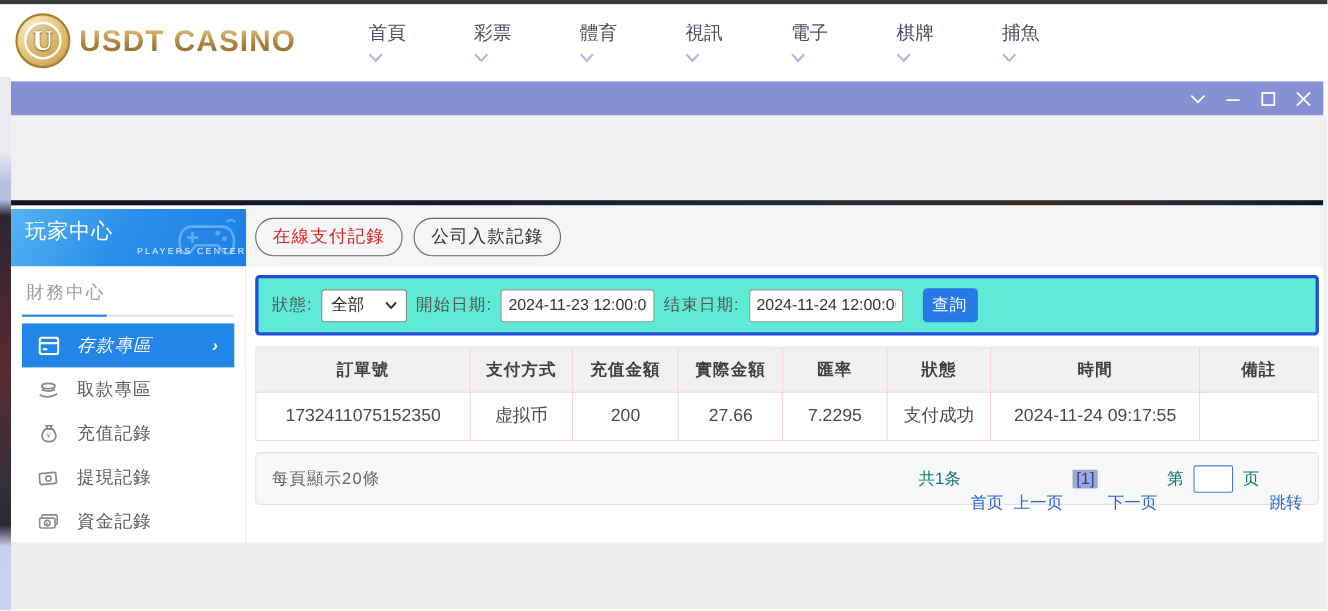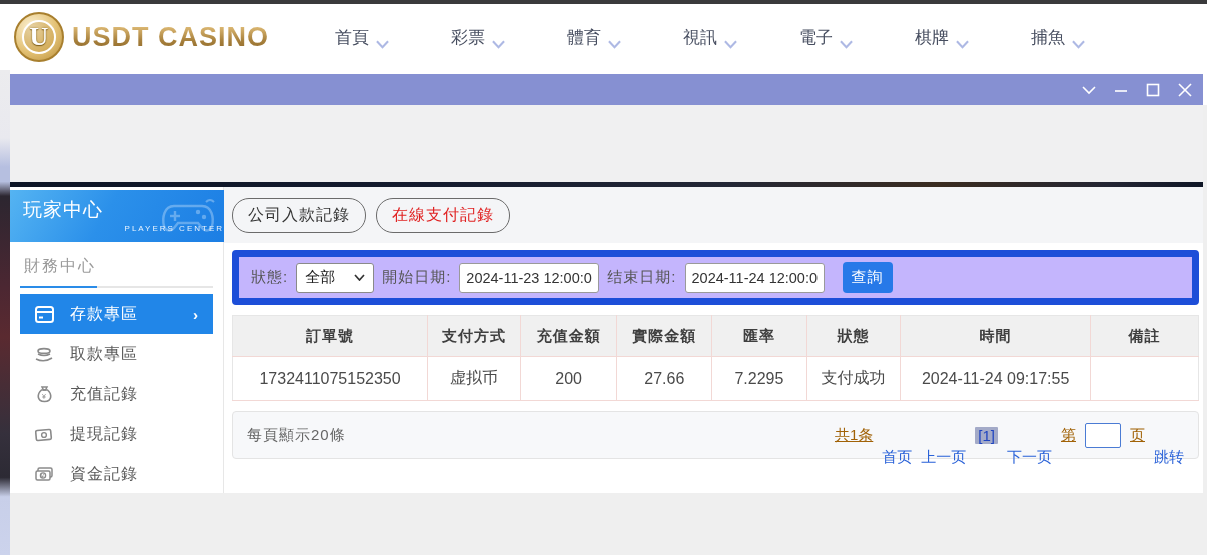--- a/index.html
+++ b/index.html
@@ -16,21 +16,21 @@
   .logo-ball { width:50px; height:50px; border-radius:50%;
       background:radial-gradient(circle at 35% 30%, #fdf3d8, #e3c174 55%, #b98e3a);
       border:2px solid #a87f2e; display:flex; align-items:center; justify-content:center; }
   .logo-ball .u { font-family:"Liberation Serif","DejaVu Serif",serif; font-weight:bold; font-size:26px; color:#fff;
       text-shadow:0 0 2px #8a6a20, 0 1px 1px #7a5a18; border:2px solid #fff; border-radius:50%; width:34px; height:34px;
       display:flex; align-items:center; justify-content:center; background:rgba(185,142,58,.35); }
   .brand-text { font-size:27px; font-weight:bold; letter-spacing:1px;
       background:linear-gradient(180deg,#dcb873 15%, #a7803c 60%, #8a6527);
       -webkit-background-clip:text; background-clip:text; -webkit-text-fill-color:transparent; color:#ab853f; }
   .mainnav { display:flex; align-items:center; margin-left:66px; gap:62px; }
-  .nav-item { display:flex; align-items:flex-end; gap:7px; font-size:17px; color:#474e60; cursor:pointer; }
+  .nav-item { display:flex; align-items:flex-start; gap:7px; font-size:17px; color:#474e60; cursor:pointer;flex-direction:column; }
   .chev { width:13px; height:9px; }
 
   
   .titlebar { position:absolute; left:10px; top:74px; width:1193px; height:31px; background:#8690d2;
       display:flex; align-items:center; justify-content:flex-end; gap:15px; padding-right:10px; }
   .win-btn { width:17px; height:17px; display:flex; align-items:center; justify-content:center; cursor:pointer; }
 
   
   .modal-upper { position:absolute; left:10px; top:105px; width:1193px; height:77px; background:#f0f0f1; }
   .dark-line { position:absolute; left:10px; top:182px; width:1193px; height:5px;
@@ -48,33 +48,33 @@
   .sb-header { position:relative; margin:0; width:214px; height:52px; overflow:hidden;
       background:linear-gradient(120deg,#55b4f2 0%, #2b90ea 45%, #1c7ee4 100%); padding:7px 0 0 13px; }
   .sb-title { color:#fff; font-size:19px; letter-spacing:1px; }
   .sb-sub { color:#eaf4ff; font-size:8px; letter-spacing:2px; margin-top:1px;text-align:right; }
   .gamepad { position:absolute; right:8px; top:8px; opacity:.35; }
   .sb-section { margin:14px 14px 0 14px; font-size:16px; color:#9a9a9a; letter-spacing:2px; }
   .sb-underline { margin:9px 10px 6px 10px; height:2px; background:#e6e6e6; position:relative; }
   .sb-underline::before { content:""; position:absolute; left:0; top:0; width:40%; height:2px; background:#2a8ce8; }
   .sb-item { height:40px; margin:0 10px; display:flex; align-items:center; gap:16px; padding-left:14px;
       font-size:16px; color:#5a5a5a; letter-spacing:1px; cursor:pointer; position:relative; }
-  .sb-item.active { background:#2186e8; color:#fff; }
+  .sb-item.active { background:#2186e8; color:#fff;font-style:italic; }
   .sb-item .arrow { position:absolute; right:14px; color:#fff; font-size:15px; font-weight:bold; }
   .sb-icon { width:20px; height:20px; display:flex; align-items:center; justify-content:center; }
 
   
   .content { flex:1; height:100%; background:#fff; position:relative; }
   .tabstrip { height:56px; background:#f4f5f7; display:flex; align-items:center; gap:10px; padding-left:8px; }
   .pill { border:1px solid #6b6b6b; border-radius:17px; padding:6px 15px; font-size:16px; background:transparent;
       letter-spacing:1px; cursor:pointer; color:#333; }
   .pill.red { color:#e02222; }
   .panel { padding:7px 4px 0 8px; }
 
-  .filter-box { border:7px solid #1d4ed8; border-radius:4px; background:#c4b5fd; height:55px;
+  .filter-box { border:3px solid #1d4ed8; border-radius:4px; background:#5eead4; height:55px;
       display:flex; align-items:center; padding-left:12px; gap:8px; }
   .flabel { font-size:15px; color:#555; letter-spacing:1px; }
   .fake-select { width:78px; height:30px; background:#fff; border:1px solid #8a8a8a; border-radius:3px;
       display:flex; align-items:center; justify-content:space-between; padding:0 8px; font-size:15px; color:#222; cursor:pointer; }
   .finput { width:140px; height:30px; border:1px solid #9a9a9a; border-radius:3px; font-size:14.5px; color:#333;
       padding:0 6px; font-family:"Liberation Sans","DejaVu Sans",sans-serif; background:#fff; }
   .btn-search { margin-left:10px; width:50px; height:31px; background:#2779e8; color:#fff; border:none; border-radius:4px;
       font-size:15px; cursor:pointer; letter-spacing:1px; }
 
   .table-wrap { margin-top:10px; }
@@ -82,21 +82,21 @@
   table.rec th { background:#f0f0f0; font-size:15px; color:#3f3f3f; font-weight:bold; height:41px; letter-spacing:1px;
       border-right:1px solid #f2d8d5; border-bottom:1px solid #f2d8d5; }
   table.rec th:last-child, table.rec td:last-child { border-right:none; }
   table.rec td { background:#fff; font-size:16px; color:#4a4a4a; height:44px; text-align:center;
       border-right:1px solid #f2d8d5; border-bottom:1px solid #f2d8d5; }
 
   .pager-box { margin-top:10px; border:1px solid #e4e4e4; border-radius:4px; background:#f7f8fa; height:48px;
       display:flex; align-items:center; padding:0 14px; justify-content:space-between; }
   .pager-left { font-size:15px; color:#666; letter-spacing:1px; }
   .pager-right { display:flex; align-items:center; gap:9px; font-size:15px; }
-  .pg-text { color:#a16207;text-decoration:underline; }
+  .pg-text { color:#0f766e; }
   .pg-link { color:#2a62d8; cursor:pointer;margin-top:45px; }
   .pg-current { background:#a3aac8; color:#1f44c0; padding:0 3px; border-radius:1px; }
   .pg-input { width:36px; height:25px; border:1px solid #4a7bd4; border-radius:2px; background:#fff; }
 
   
   .footer-gray { position:absolute; left:10px; top:493px; width:1197px; height:62px; background:#efefef; }
   .right-sliver { position:absolute; right:0; top:105px; width:4px; height:450px; background:#efefef; }
 </style>
 </head>
 <body>
@@ -257,22 +257,22 @@
               <circle cx="8" cy="9.5" r="2.6" fill="none" stroke="#8a8a8a" stroke-width="1.3"></circle>
               <text x="8" y="11.8" font-size="6" text-anchor="middle" fill="#8a8a8a">¥</text>
             </svg>
         </span>
         <span>資金記錄</span>
       </div>
     </aside>
 
     <section class="content">
       <div class="tabstrip">
+        <button class="pill red">在線支付記錄</button>
         <button class="pill">公司入款記錄</button>
-        <button class="pill red">在線支付記錄</button>
       </div>
 
       <div class="panel">
 
         <div class="filter-box">
           <span class="flabel">狀態:</span>
           <div class="fake-select">
             <span>全部</span>
             <svg width="11" height="7" viewBox="0 0 11 7">
                 <polyline points="1,1 5.5,6 10,1" fill="none" stroke="#333" stroke-width="1.7"></polyline>

